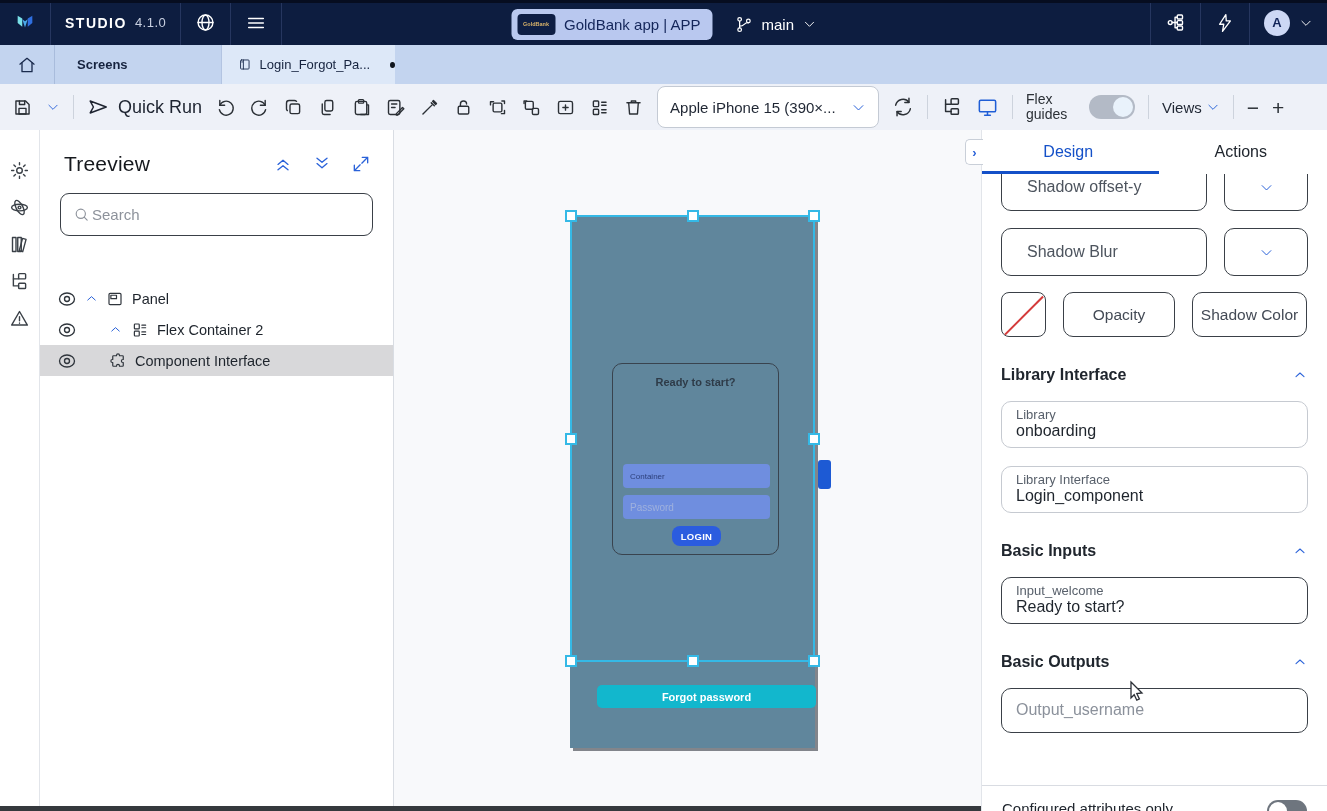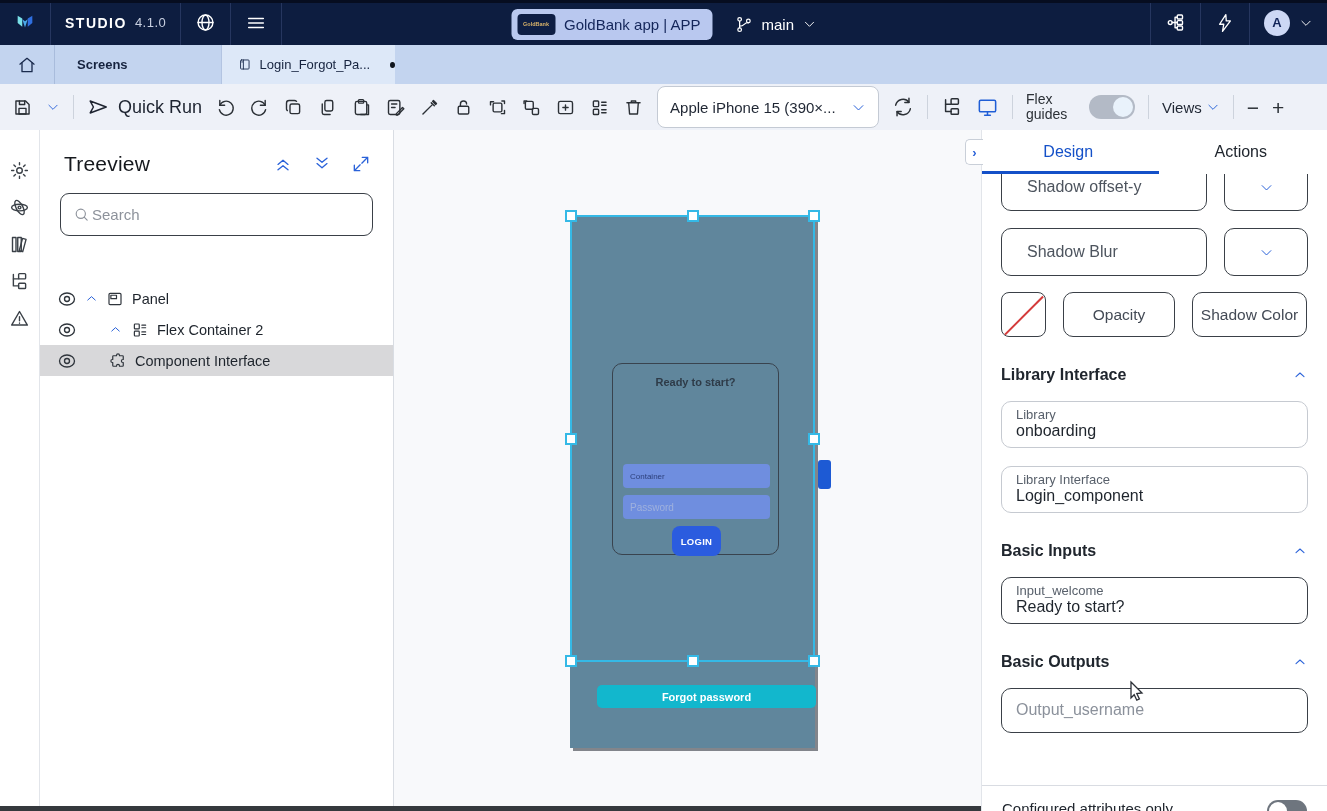--- a/index.html
+++ b/index.html
@@ -64,21 +64,21 @@
   .btn-badge { font-size:7px; font-weight:bold; border:1.3px solid #2f353c; border-radius:3px; padding:1.5px 2.5px; color:#2f353c; letter-spacing:.3px; }
 
   
   .canvas { flex:1; position:relative; background:#f8f9fb; }
   .phone { position:absolute; left:176px; top:85px; width:245px; height:533px; background:#60869c; box-shadow:3px 3px 0 rgba(32,38,48,.55); }
   .login-card { position:absolute; left:42px; top:148px; width:167px; height:192px; border:1.2px solid #39434e; border-radius:10px; }
   .welcome { position:absolute; top:12px; left:0; right:0; text-align:center; font-size:11px; font-weight:bold; color:#2e3b48; }
   .mock-input { position:absolute; left:10px; width:147px; height:24px; background:#6f8edf; border-radius:4px; display:flex; align-items:center; padding:0 7px; }
   .mock-input.username { top:100px; font-size:8px; color:#2c3f7a; }
   .mock-input.password { top:131px; font-size:10px; color:#9fb1dd; }
-  .login-btn { position:absolute; left:59px; top:162px; width:49px; height:30px; background:#2b5cdf; border-radius:8px; color:#fff; font-size:9.5px; font-weight:bold; display:flex; align-items:center; justify-content:center; letter-spacing:.3px; }
+  .login-btn { position:absolute; left:59px; top:162px; width:49px; height:20px; background:#2b5cdf; border-radius:8px; color:#fff; font-size:9.5px; font-weight:bold; display:flex; align-items:center; justify-content:center; letter-spacing:.3px; }
   .forgot-btn { position:absolute; left:27px; top:470px; width:219px; height:23px; background:#12b7cd; border-radius:5px; color:#fff; font-size:11px; font-weight:bold; display:flex; align-items:center; justify-content:center; }
   .selection { position:absolute; left:176px; top:85px; width:245px; height:447px; border:2px solid #35b9e6; }
   .hdl { position:absolute; width:12px; height:12px; background:#fff; border:2px solid #35b9e6; }
   .scroll-handle { position:absolute; left:424px; top:330px; width:13px; height:29px; background:#1d5ad4; border-radius:3px; }
   .bottom-dark { position:absolute; left:0; bottom:0; width:981px; height:5px; background:#35393d; z-index:5; }
 
   
   .inspector { width:346px; background:#fff; position:relative; border-left:1px solid #e2e5ea; }
   .insp-expander { position:absolute; left:-17px; top:9px; width:18px; height:26px; background:#fff; border:1px solid #c9cfd8; border-right:none; border-radius:5px 0 0 5px; color:#2a62d9; display:flex; align-items:center; justify-content:center; font-size:13px; font-weight:bold; }
   .insp-tabs { height:44px; display:flex; position:relative; }

